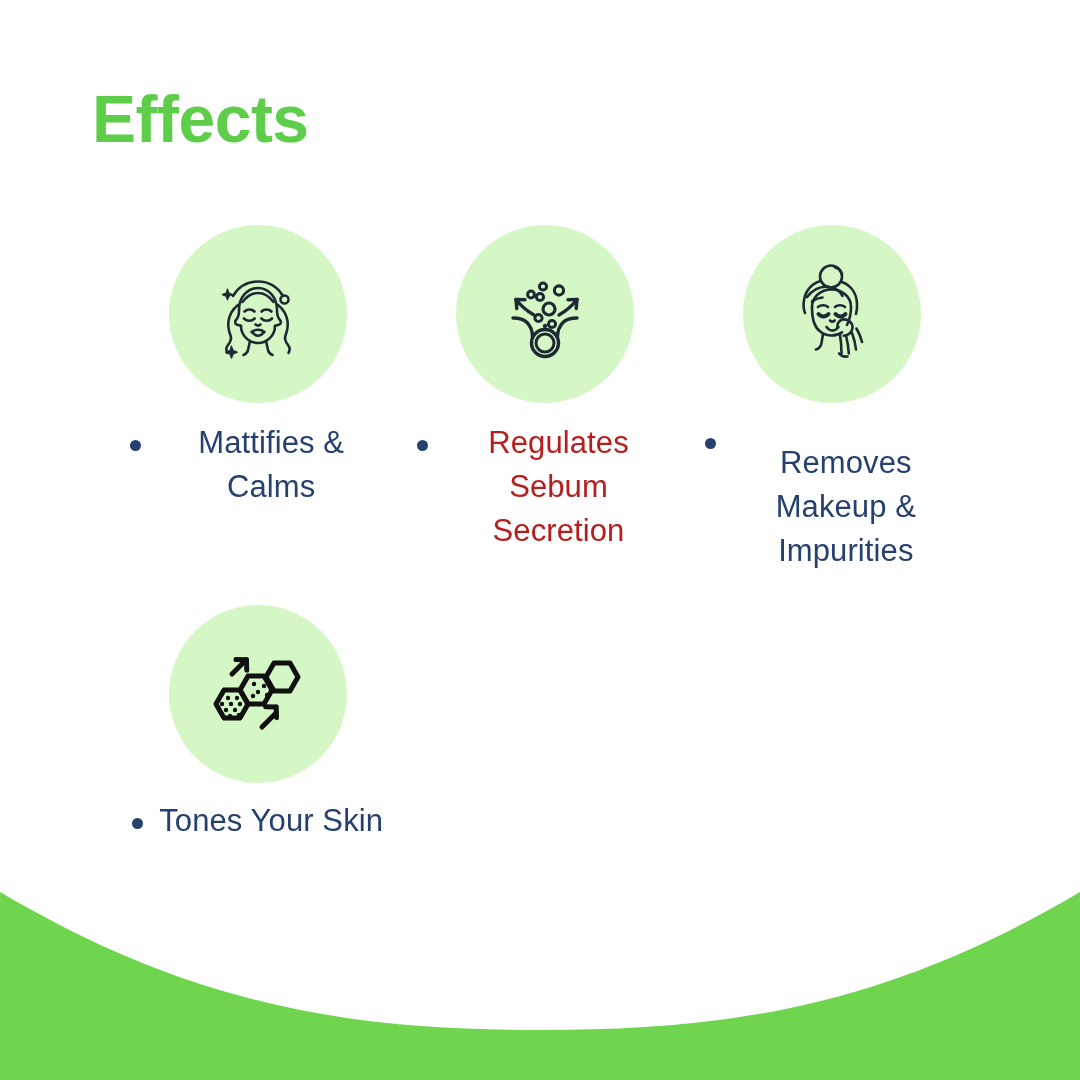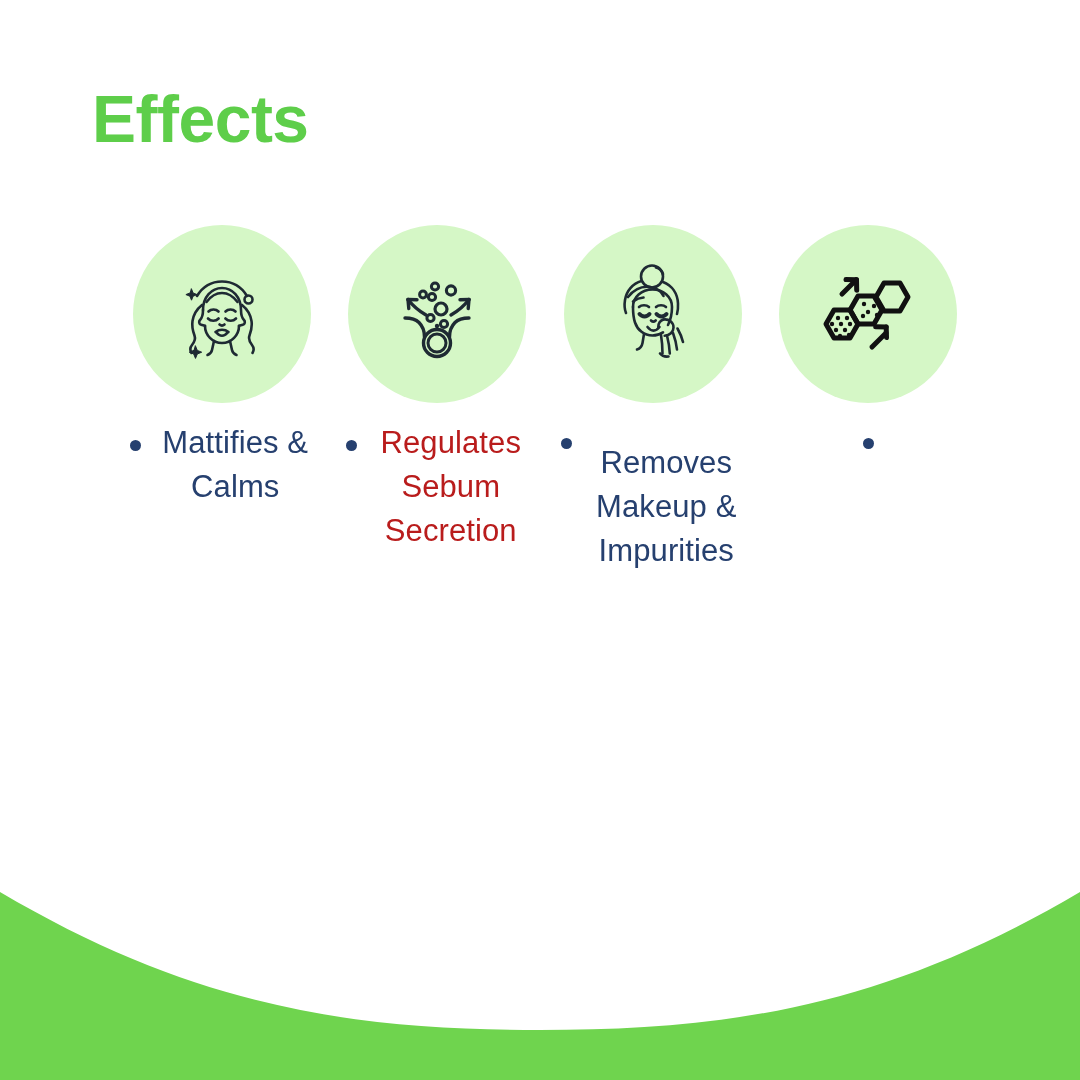--- a/index.html
+++ b/index.html
@@ -37,21 +37,21 @@
     white-space: nowrap;
   }
 
   
   .benefits-grid {
     position: absolute;
     left: 130px;
     top: 225px;
     width: 830px;
     display: grid;
-    grid-template-columns: 1fr 1fr 1fr 1fr;
+    grid-template-columns: 1fr 1fr 1fr;
     grid-template-rows: auto auto;
     column-gap: 0px;
     row-gap: 28px;
     gap: 32px;
   }
 
   .benefit-card {
     display: flex;
     flex-direction: column;
     align-items: center;
@@ -277,20 +277,21 @@
             <path d="M44.5 21.8l0.2 10.5"></path>
 
             <path d="M60 89l14-14"></path>
             <path d="M74.5 79.5l-0.3-10.5"></path>
             <path d="M74.2 69l-10.5-0.2"></path>
           </svg>
         </span>
       </div>
       <div class="benefit-label-row">
         <span class="bullet-dot" style="background: rgb(38, 64, 111);"></span>
+        <span class="benefit-label" style="color: rgb(38, 64, 111);">Tones Your Skin</span>
       </div>
     </div>
 
   </div>
 
   <svg class="wave" viewBox="0 0 1080 260" preserveAspectRatio="none">
     <path d="M0 72 C 200 190, 360 210, 540 210 C 720 210, 880 190, 1080 72 L 1080 260 L 0 260 Z" fill="#6FD44E"></path>
   </svg>
 
 </div>

